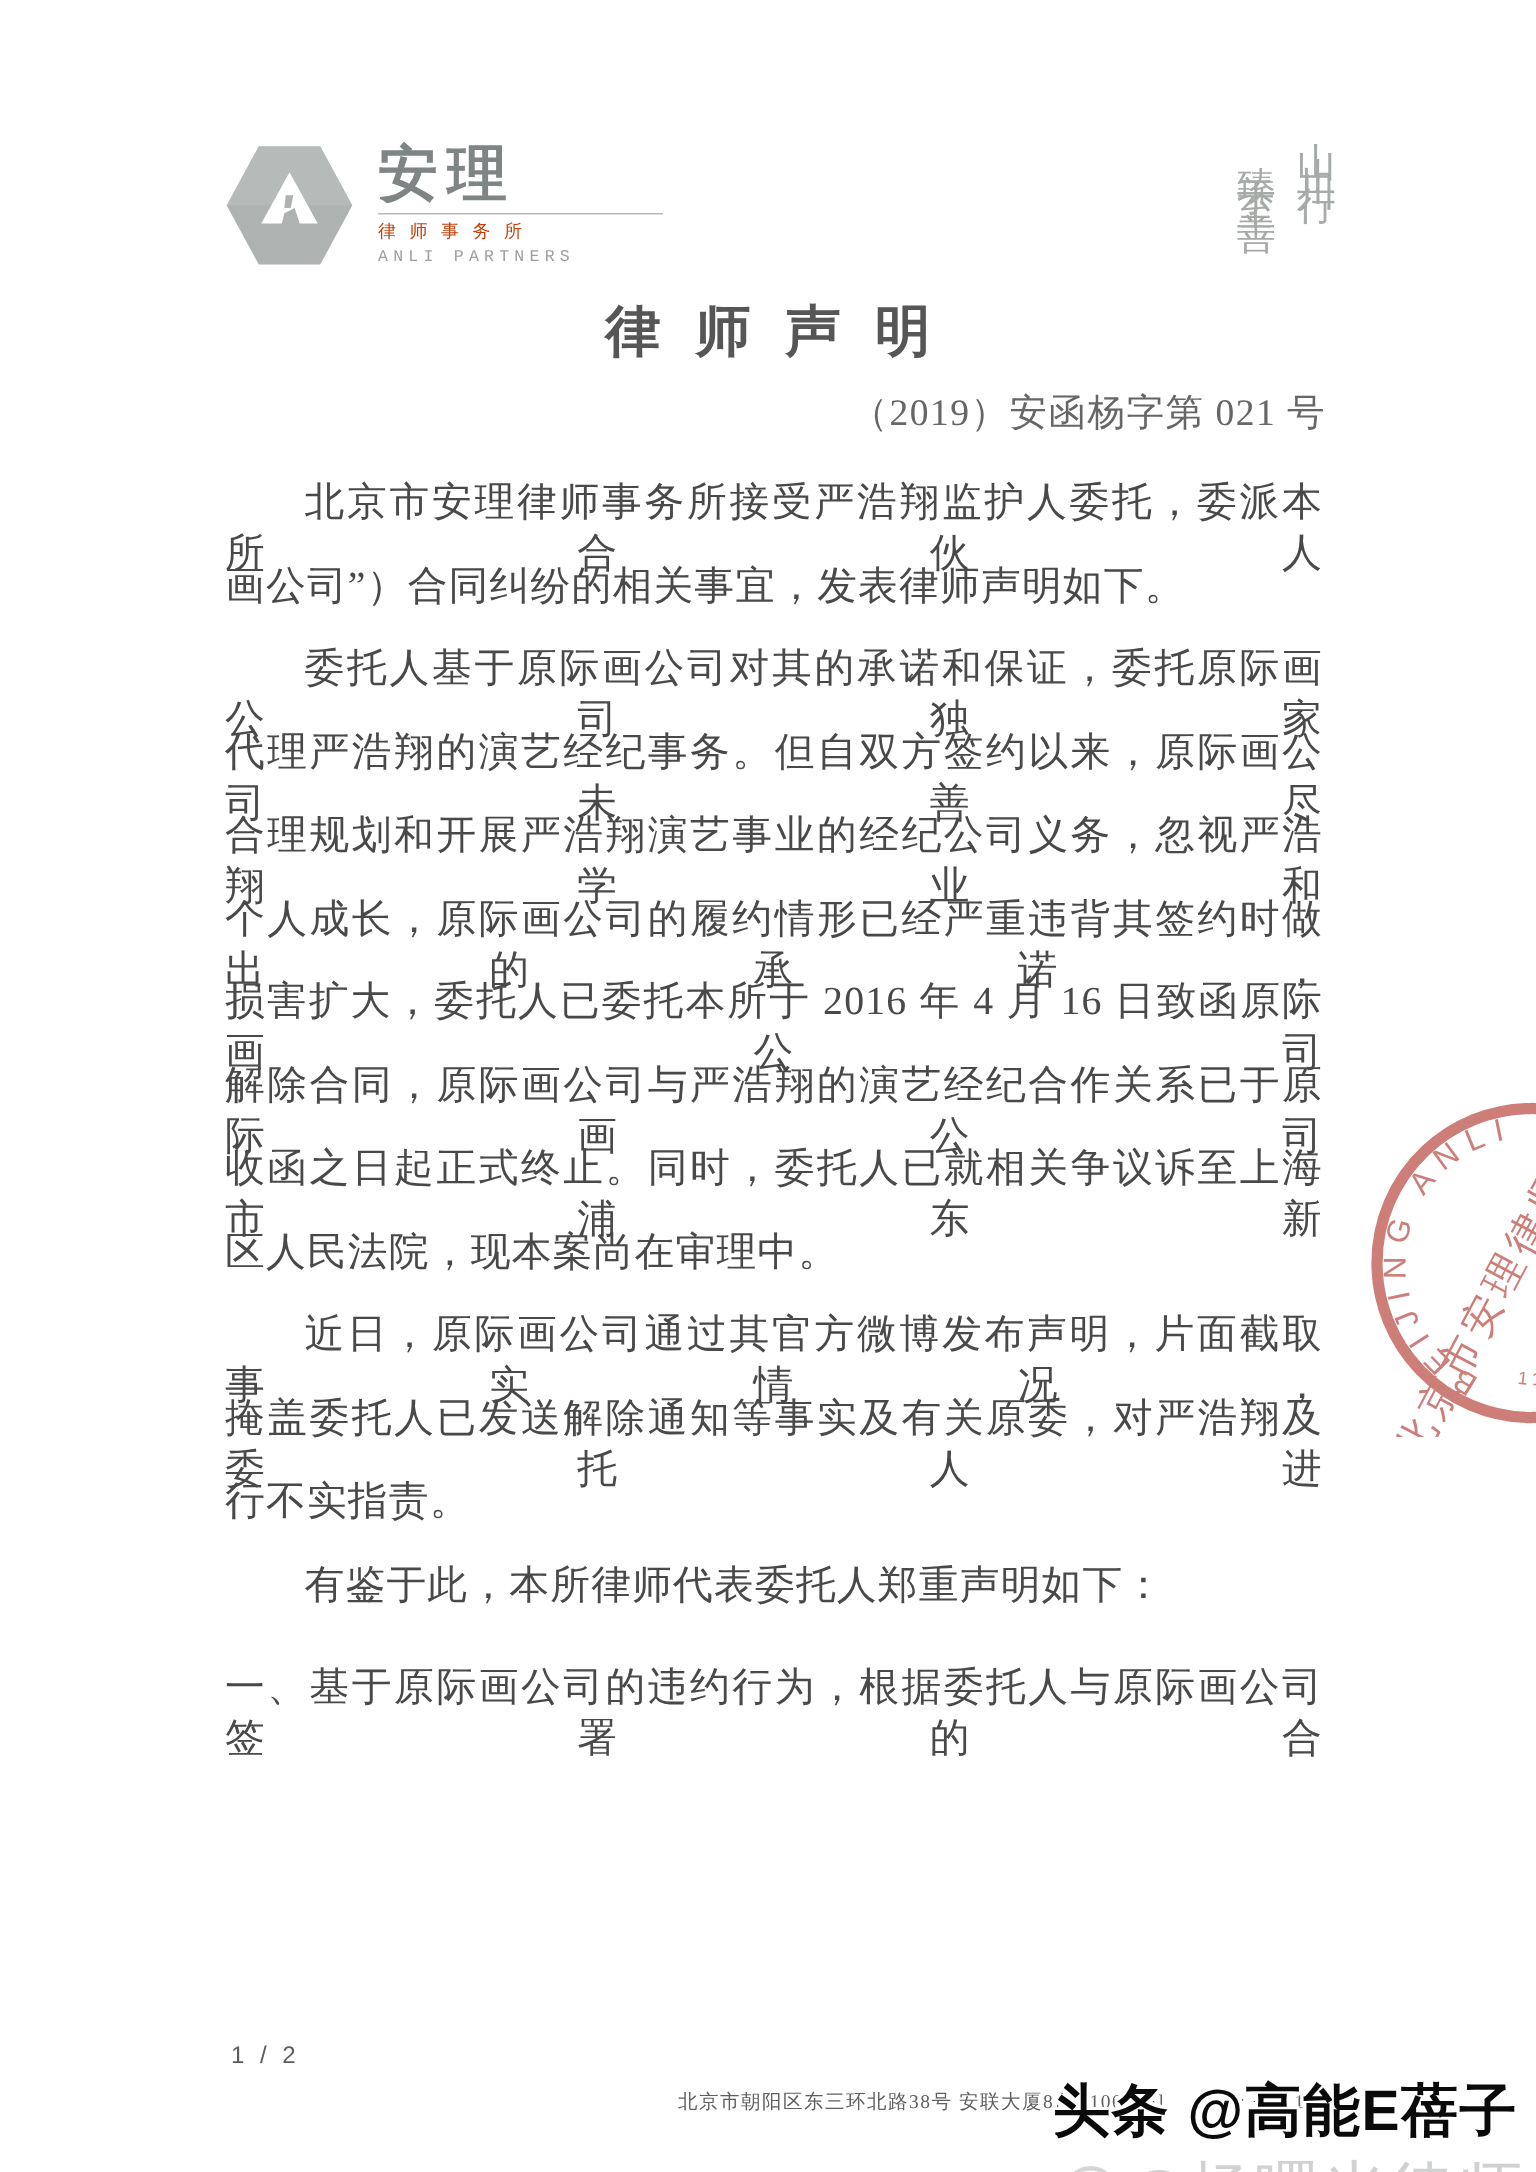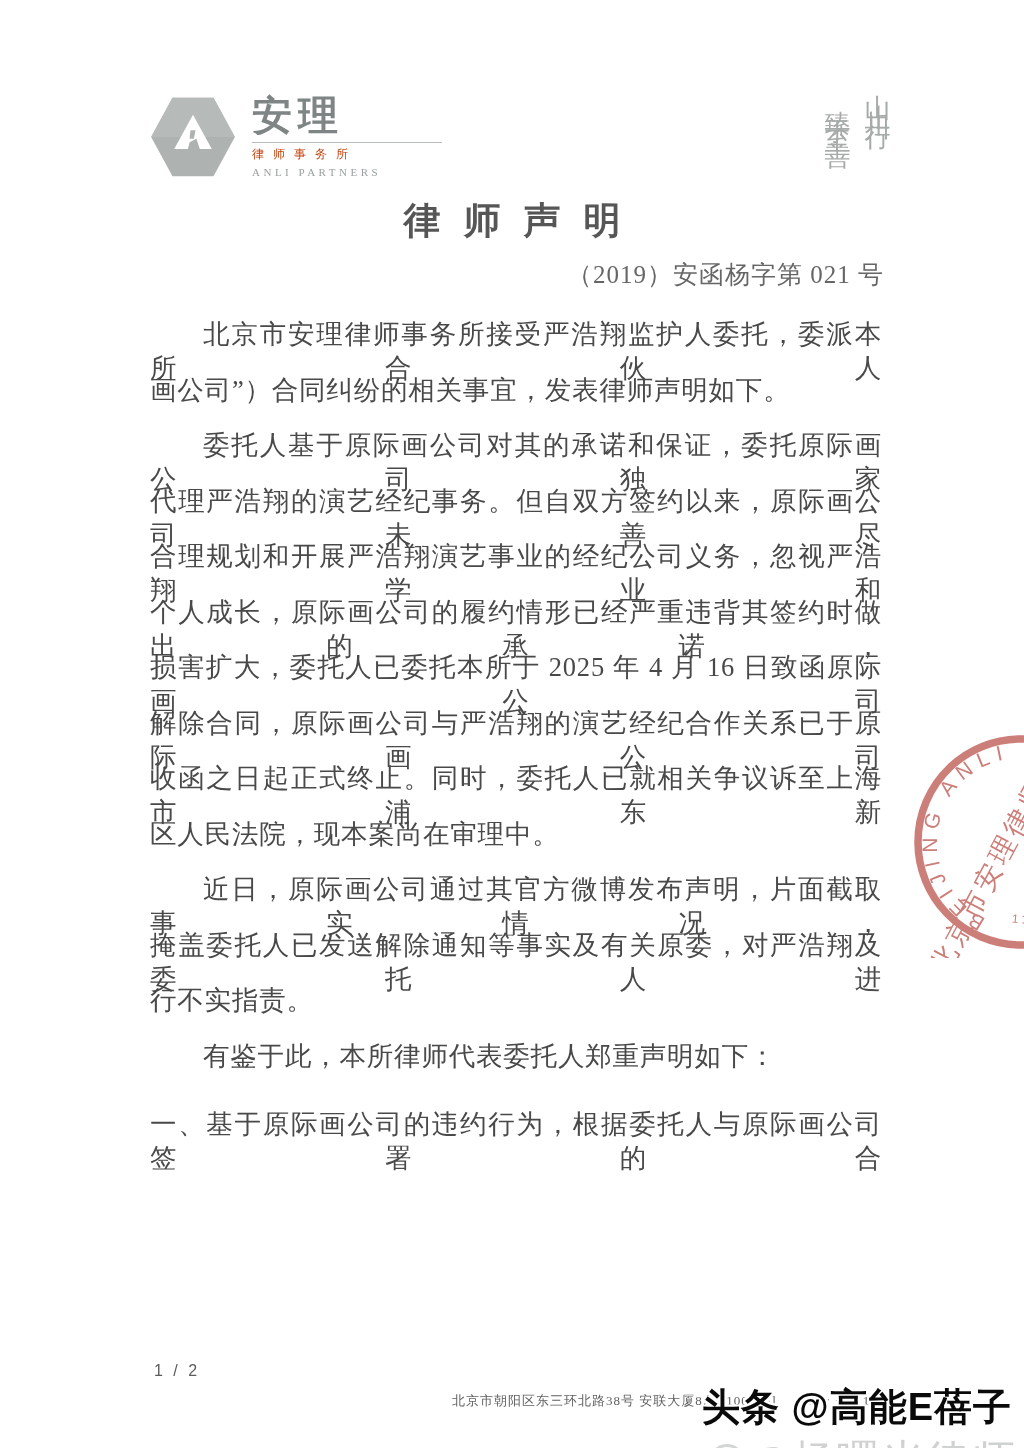--- a/index.html
+++ b/index.html
@@ -10,21 +10,21 @@
     color:#4a4a4a;
   }
 
   
   .logo-wrap { position:absolute; left:150px; top:92px; display:flex; align-items:flex-end; }
   .logo-hex { width:86px; height:82px; }
   .logo-textblock { margin-left:16px; padding-top:2px; }
   .logo-zh-main { font-size:40px; font-weight:700; color:#7f8584; letter-spacing:6px; line-height:1.1; }
   .logo-rule { width:190px; height:1px; background:#b7bbba; margin:4px 0 3px 0; }
   .logo-zh-sub { font-size:12px; color:#c2410c; letter-spacing:9px; }
-  .logo-en { font-size:11px; color:#9aa09f; letter-spacing:3.5px; margin-top:3px; font-family:Liberation Serif, serif; }
+  .logo-en { font-size:11px; color:#9aa09f; letter-spacing:3.5px; margin-top:3px; font-family:Liberation Mono, monospace; }
 
   
   .motto { position:absolute; top:74px; right:134px; display:flex; flex-direction:row; color:#a6aba8; }
   .motto span { writing-mode:vertical-rl; font-size:26px; letter-spacing:10px; line-height:1; }
   .motto .col-left { margin-top:16px; margin-right:14px; }
 
   
   .doc-title {
     position:absolute; top:196px; left:0; width:100%; text-align:center;
     font-size:37px; font-weight:700; color:#565656;
@@ -106,21 +106,21 @@
   <div class="doc-title">律师声明</div>
   <div class="doc-number">（2019）安函杨字第 021 号</div>
 
   <div class="body-text" id="body-text">
       <div class="bodyline indent">北京市安理律师事务所接受严浩翔监护人委托，委派本所合伙人</div>
       <div class="bodyline lastline">画公司”）合同纠纷的相关事宜，发表律师声明如下。</div>
       <div class="bodyline indent">委托人基于原际画公司对其的承诺和保证，委托原际画公司独家</div>
       <div class="bodyline">代理严浩翔的演艺经纪事务。但自双方签约以来，原际画公司未善尽</div>
       <div class="bodyline">合理规划和开展严浩翔演艺事业的经纪公司义务，忽视严浩翔学业和</div>
       <div class="bodyline">个人成长，原际画公司的履约情形已经严重违背其签约时做出的承诺，</div>
-      <div class="bodyline">损害扩大，委托人已委托本所于 2025 年 4 月 16 日致函原际画公司</div>
+      <div class="bodyline">损害扩大，委托人已委托本所于 2016 年 4 月 16 日致函原际画公司</div>
       <div class="bodyline">解除合同，原际画公司与严浩翔的演艺经纪合作关系已于原际画公司</div>
       <div class="bodyline">收函之日起正式终止。同时，委托人已就相关争议诉至上海市浦东新</div>
       <div class="bodyline lastline">区人民法院，现本案尚在审理中。</div>
       <div class="bodyline indent">近日，原际画公司通过其官方微博发布声明，片面截取事实情况，</div>
       <div class="bodyline">掩盖委托人已发送解除通知等事实及有关原委，对严浩翔及委托人进</div>
       <div class="bodyline lastline">行不实指责。</div>
       <div class="bodyline indent lastline">有鉴于此，本所律师代表委托人郑重声明如下：</div>
       <div class="bodyline para-gap">一、基于原际画公司的违约行为，根据委托人与原际画公司签署的合</div>
     </div>
 

